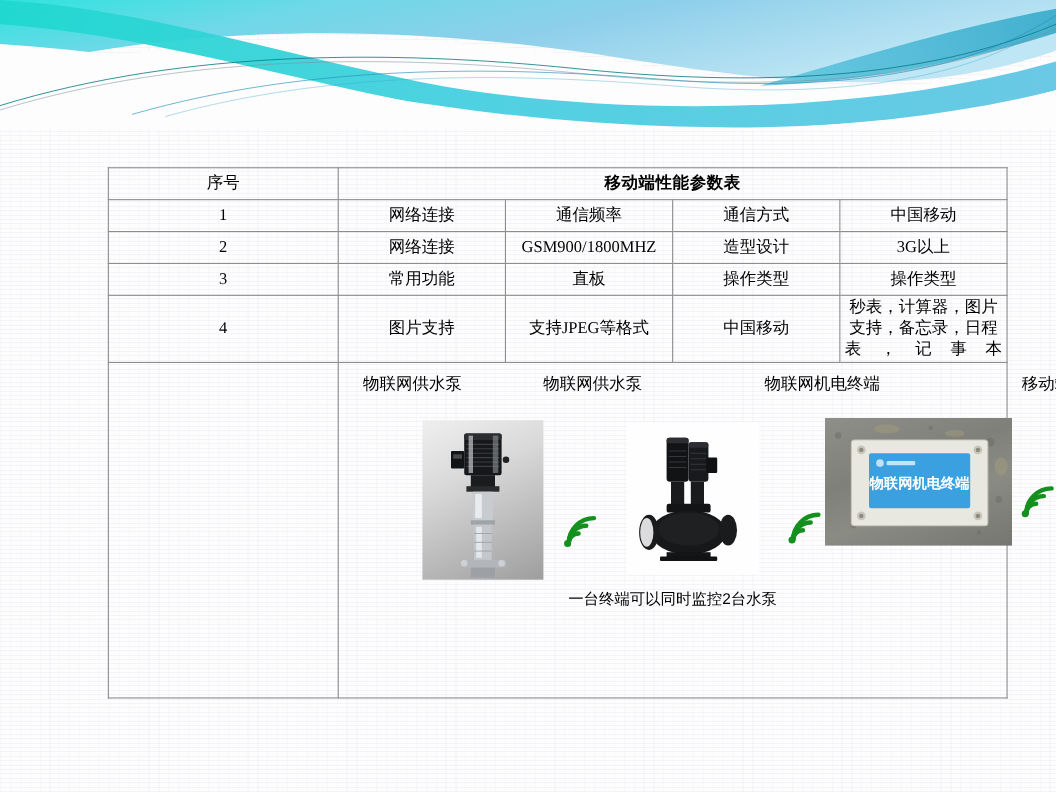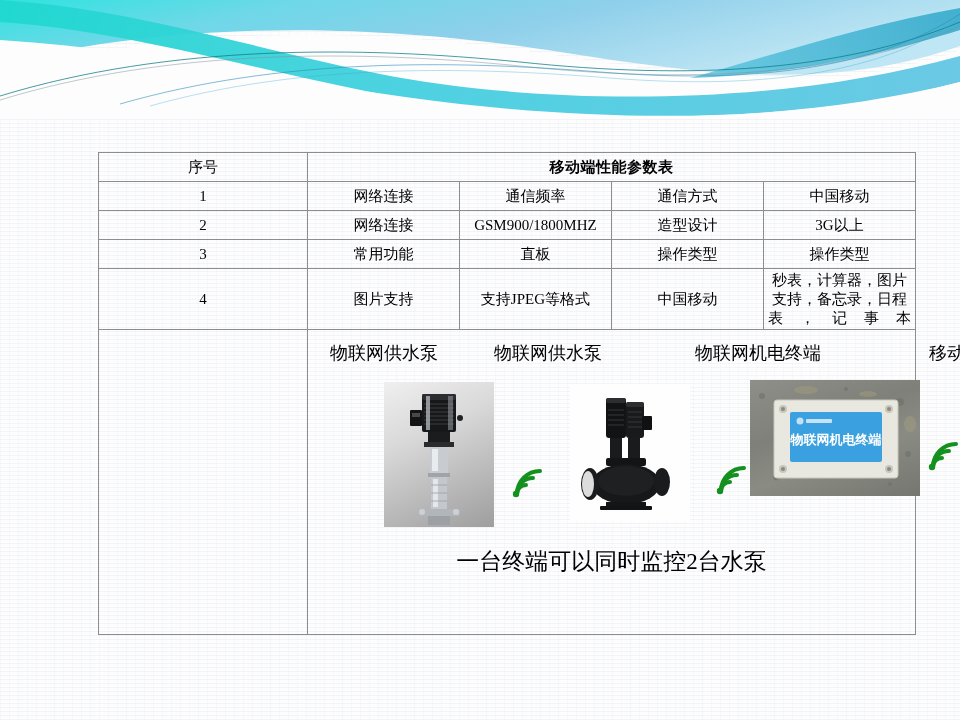--- a/index.html
+++ b/index.html
@@ -85,24 +85,24 @@
     vertical-align: top;
   }
   #diagram {
     position: relative;
     width: 100%;
     height: 300px;
   }
 
   .dev-label {
     position: absolute;
-    font-size: 18px;
+    font-size: 15px;
     color: #000;
     white-space: nowrap;
-    font-family: Liberation Sans, sans-serif;
+    font-family: Liberation Mono, monospace;
   }
   #lbl0 { left: 18px;  top: 10px; }
   #lbl1 { left: 182px; top: 10px; }
   #lbl2 { left: 383px; top: 10px; }
   #lbl3 { left: 617px; top: 10px; }
 
   .photo {
     position: absolute;
     overflow: hidden;
   }
@@ -128,25 +128,25 @@
     width: 38px;
     height: 32px;
   }
   #wifi0 { left: 196px; top: 135px; }
   #wifi1 { left: 400px; top: 132px; }
   #wifi2 { left: 612px; top: 108px; }
 
   #caption {
     position: absolute;
     left: 0; right: 0;
-    top: 216px;
+    top: 204px;
     text-align: center;
-    font-size: 23px;
+    font-size: 14px;
     color: #000;
-    font-family: Liberation Serif, serif;
+    font-family: Liberation Sans, sans-serif;
   }
 </style>
 </head>
 <body>
 
 <div id="slide">
 
   <div id="banner">
     <svg width="960" height="118" viewBox="0 0 960 118" xmlns="http://www.w3.org/2000/svg">
       <defs>

